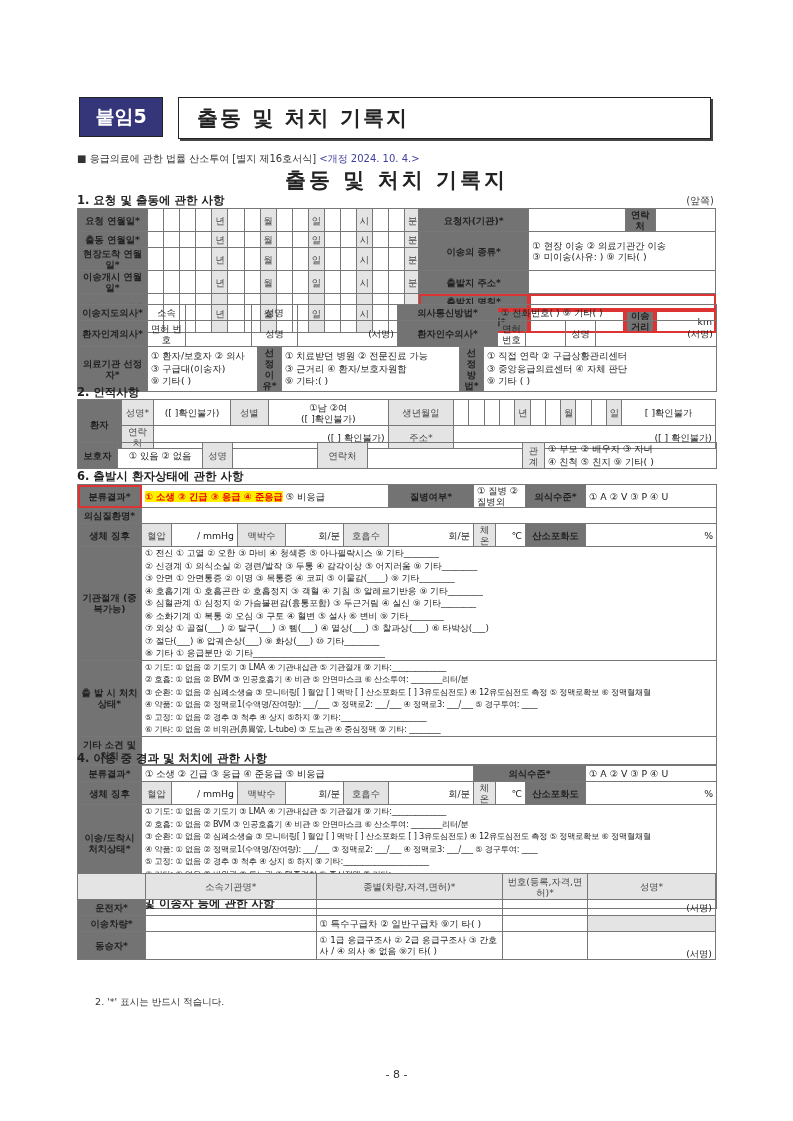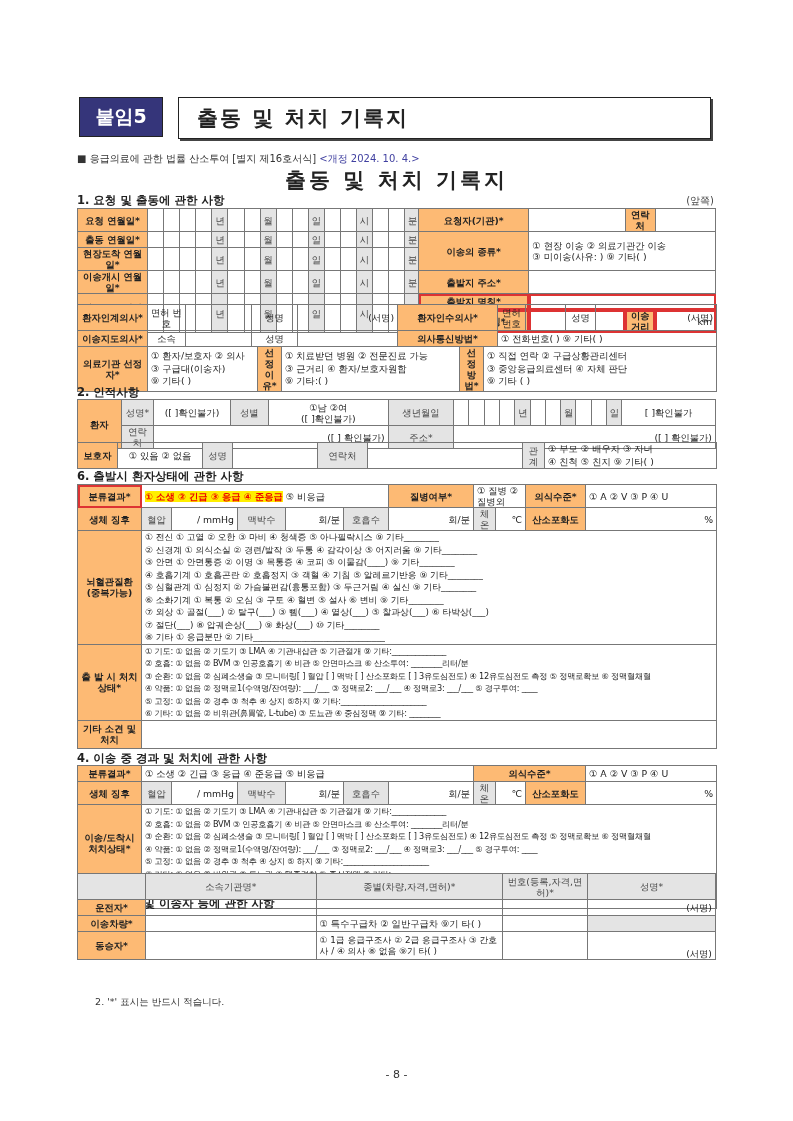--- a/index.html
+++ b/index.html
@@ -6,21 +6,21 @@
   body { margin:0; background:#fff; width:793px; height:1121px; position:relative; font-family:"DejaVu Sans","Liberation Sans",sans-serif; color:#222; overflow:hidden; }
   .badge { position:absolute; left:79px; top:97px; width:84px; height:40px; background:#35357a; color:#fff; font-weight:bold; font-size:19px; display:flex; align-items:center; justify-content:center; border:1px solid #222; }
   .titlebox { position:absolute; left:178px; top:97px; width:533px; height:42px; border:1px solid #222; box-shadow:2px 2px 0 #444; font-size:21px; font-weight:bold; padding-left:18px; display:flex; align-items:center; letter-spacing:2px; }
   .law { position:absolute; left:77px; top:152px; font-size:10px; color:#333; }
   .law .rev { color:#4040a0; }
   .formtitle { position:absolute; left:0; width:793px; top:166px; text-align:center; font-size:21px; font-weight:bold; letter-spacing:3px; }
   .sec { position:absolute; left:77px; font-size:11.5px; font-weight:bold; }
   .front { position:absolute; right:79px; top:194px; font-size:10px; color:#444; }
   table.f { position:absolute; left:77px; width:639px; border-collapse:collapse; font-size:9.3px; table-layout:fixed; }
   table.f td { border:1px solid #777; padding:0 3px; height:16px; line-height:11px; vertical-align:middle; }
-  td.h { background:#fdba74; font-weight:bold; text-align:center; }
+  td.h { background:#737373; font-weight:bold; text-align:center; }
   td.g { background:#e4e4e4; text-align:center; color:#444; }
   td.c { text-align:center; }
   td.r { text-align:right; }
   .red { outline:2px solid #d33; outline-offset:-2px; }
   .hl { background:#ffef00; color:#e00; font-weight:bold; }
   .notes { position:absolute; left:77px; top:995px; font-size:9.5px; color:#333; line-height:14px; }
   .pageno { position:absolute; top:1068px; left:0; width:793px; text-align:center; font-size:11px; color:#333; }
   .lines div { line-height:12.5px; white-space:nowrap; }
 </style>
 </head>
@@ -176,40 +176,40 @@
       <col style="width:46px">
       <col style="width:30px">
       <col style="width:70px">
       <col style="width:100px">
       <col style="width:28px">
       <col style="width:40px">
       <col style="width:30px">
       <col style="width:121px">
     </colgroup>
   <tbody>
-      <tr style="height:26px">
+      <tr>
+    <td class="h">이송지도의사*</td>
+        <td class="c">소속</td>
+        <td></td>
+        <td class="c">성명</td>
+        <td colspan="2"></td>
+    <td class="h">의사통신방법*</td>
+        <td colspan="4">① 전화번호(          )  ⑨ 기타(          )</td>
+  </tr>
+  <tr style="height:26px">
     <td class="h">환자인계의사*</td>
         <td class="c">면허 번호</td>
         <td></td>
         <td class="c">성명</td>
         <td colspan="2" class="r">(서명)</td>
     <td class="h">환자인수의사*</td>
         <td class="c">면허 번호</td>
         <td></td>
         <td class="c">성명</td>
         <td class="r">(서명)</td>
-  </tr>
-  <tr>
-    <td class="h">이송지도의사*</td>
-        <td class="c">소속</td>
-        <td></td>
-        <td class="c">성명</td>
-        <td colspan="2"></td>
-    <td class="h">의사통신방법*</td>
-        <td colspan="4">① 전화번호(          )  ⑨ 기타(          )</td>
   </tr>
 </tbody>
   </table>
 
 <table class="f" style="top:346px">
   <colgroup>
       <col style="width:70px">
       <col style="width:110px">
       <col style="width:24px">
       <col style="width:178px">
@@ -335,34 +335,38 @@
   <tbody>
       <tr>
     <td class="h red">분류결과*</td>
     <td colspan="5"><span class="hl">① 소생 ② 긴급 ③ 응급 ④ 준응급</span> <span>⑤ 비응급</span></td>
     <td class="h">질병여부*</td>
         <td colspan="2">① 질병  ② 질병외</td>
     <td class="h">의식수준*</td>
         <td>① A  ② V  ③ P  ④ U</td>
   </tr>
   <tr>
+        <td class="h">의심질환명*</td>
+        <td colspan="10"></td>
+      </tr>
+  <tr>
     <td class="h">생체 징후</td>
     <td class="g">혈압</td>
         <td class="r">/        mmHg</td>
     <td class="g">맥박수</td>
         <td class="r">회/분</td>
     <td class="g">호흡수</td>
         <td class="r">회/분</td>
     <td class="g">체온</td>
         <td class="r">℃</td>
     <td class="h">산소포화도</td>
         <td class="r">%</td>
   </tr>
   <tr>
-    <td class="h" style="white-space:normal">뇌혈관질환 (중복가능)</td>
+    <td class="h" style="white-space:normal">기관절개 (중복가능)</td>
     <td colspan="10" class="lines" style="font-size:8.8px">
       <div>① 전신      ① 고열   ② 오한   ③ 마비   ④ 청색증   ⑤ 아나필락시스   ⑨ 기타________</div>
           <div>② 신경계    ① 의식소실   ② 경련/발작   ③ 두통   ④ 감각이상   ⑤ 어지러움   ⑨ 기타________</div>
           <div>③ 안면      ① 안면통증   ② 이명   ③ 목통증   ④ 코피   ⑤ 이물감(____)   ⑨ 기타________</div>
           <div>④ 호흡기계  ① 호흡곤란   ② 호흡정지   ③ 객혈   ④ 기침   ⑤ 알레르기반응   ⑨ 기타________</div>
           <div>⑤ 심혈관계  ① 심정지   ② 가슴불편감(흉통포함)   ③ 두근거림   ④ 실신   ⑨ 기타________</div>
           <div>⑥ 소화기계  ① 복통   ② 오심   ③ 구토   ④ 혈변   ⑤ 설사   ⑥ 변비   ⑨ 기타________</div>
           <div>⑦ 외상      ① 골절(___)  ② 탈구(___)  ③ 삠(___)  ④ 열상(___)  ⑤ 찰과상(___)  ⑥ 타박상(___)</div>
           <div>                ⑦ 절단(___)  ⑧ 압궤손상(___)  ⑨ 화상(___)  ⑩ 기타________</div>
           <div>⑧ 기타      ① 응급분만   ② 기타______________________________</div>

